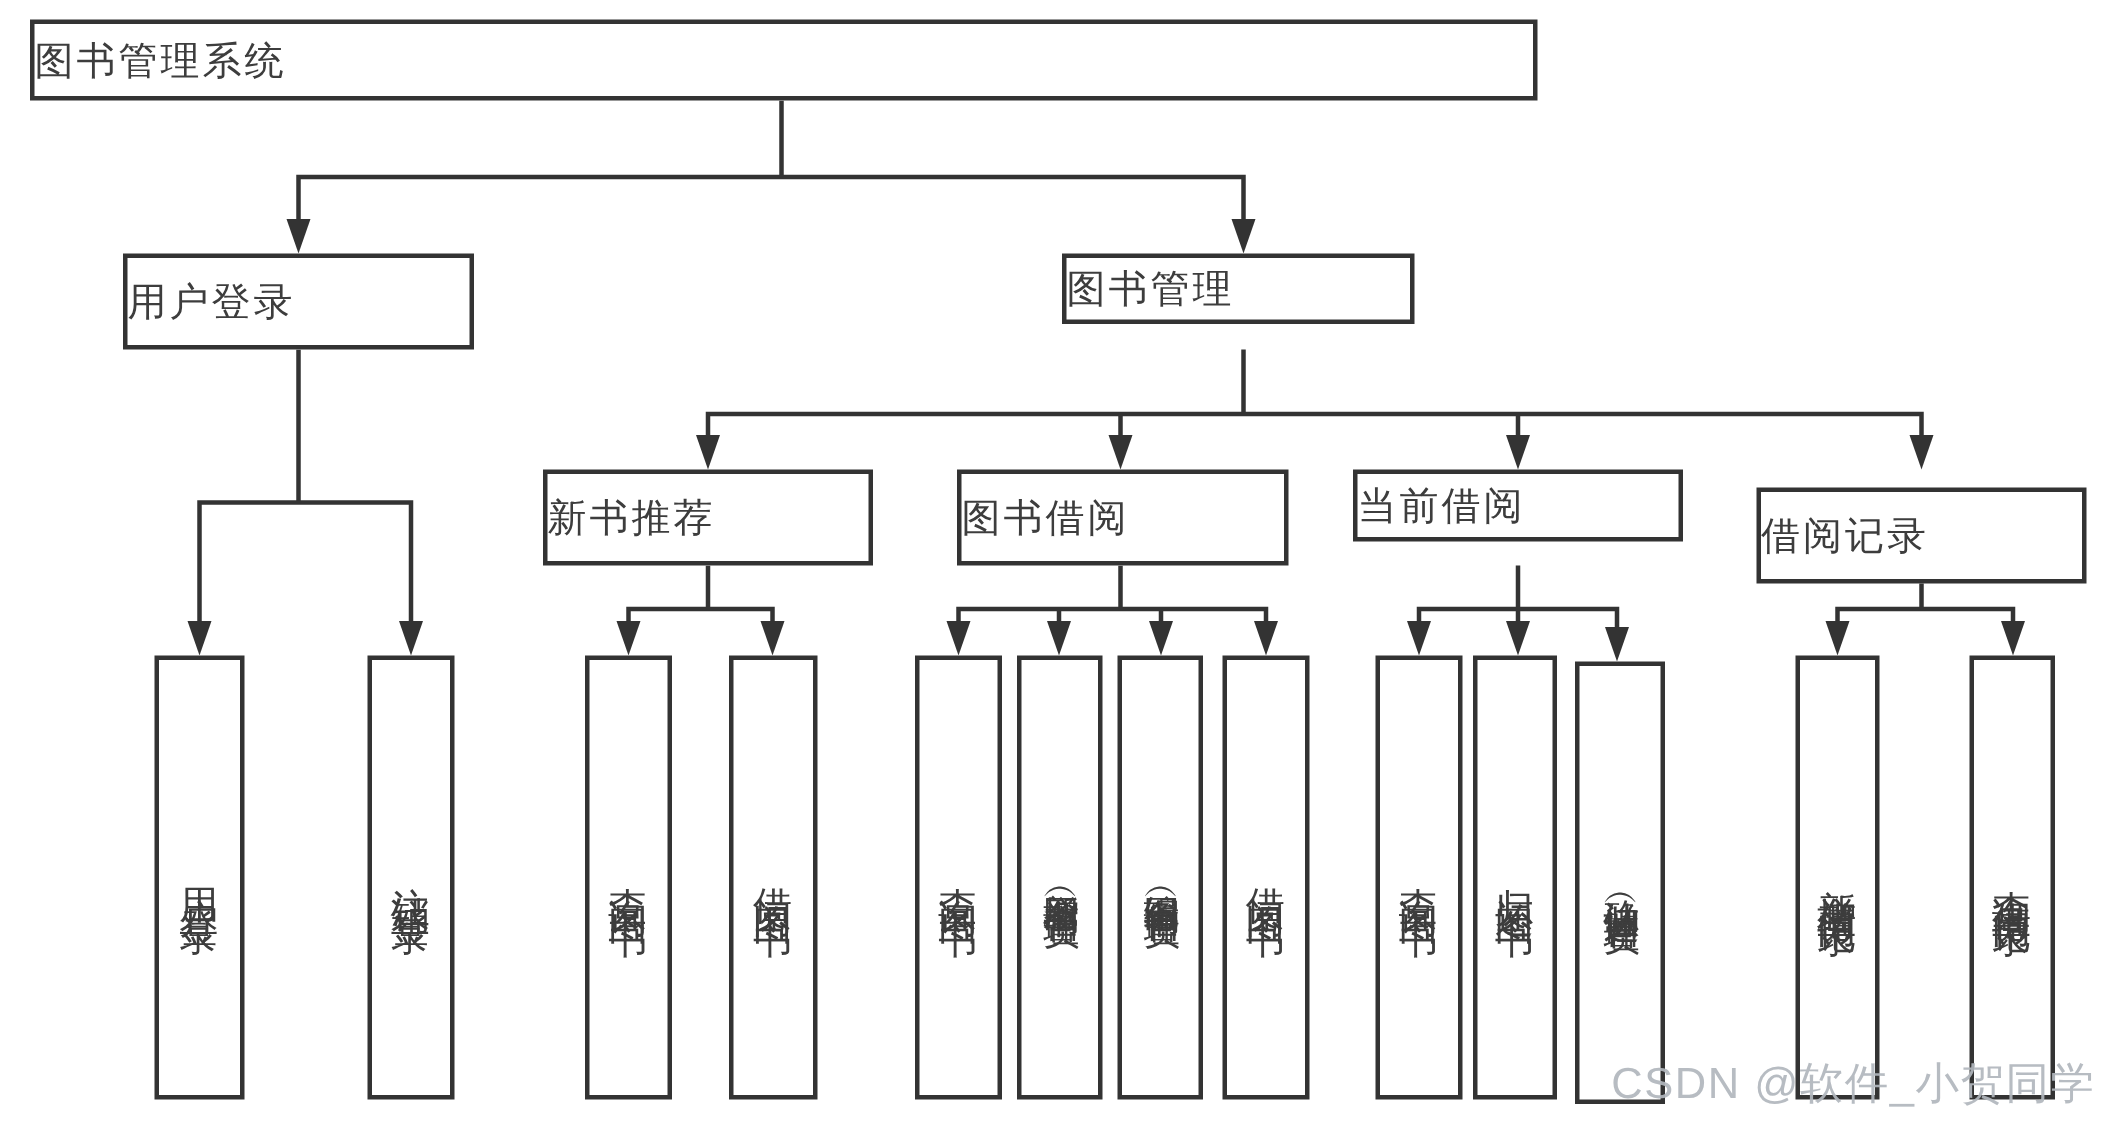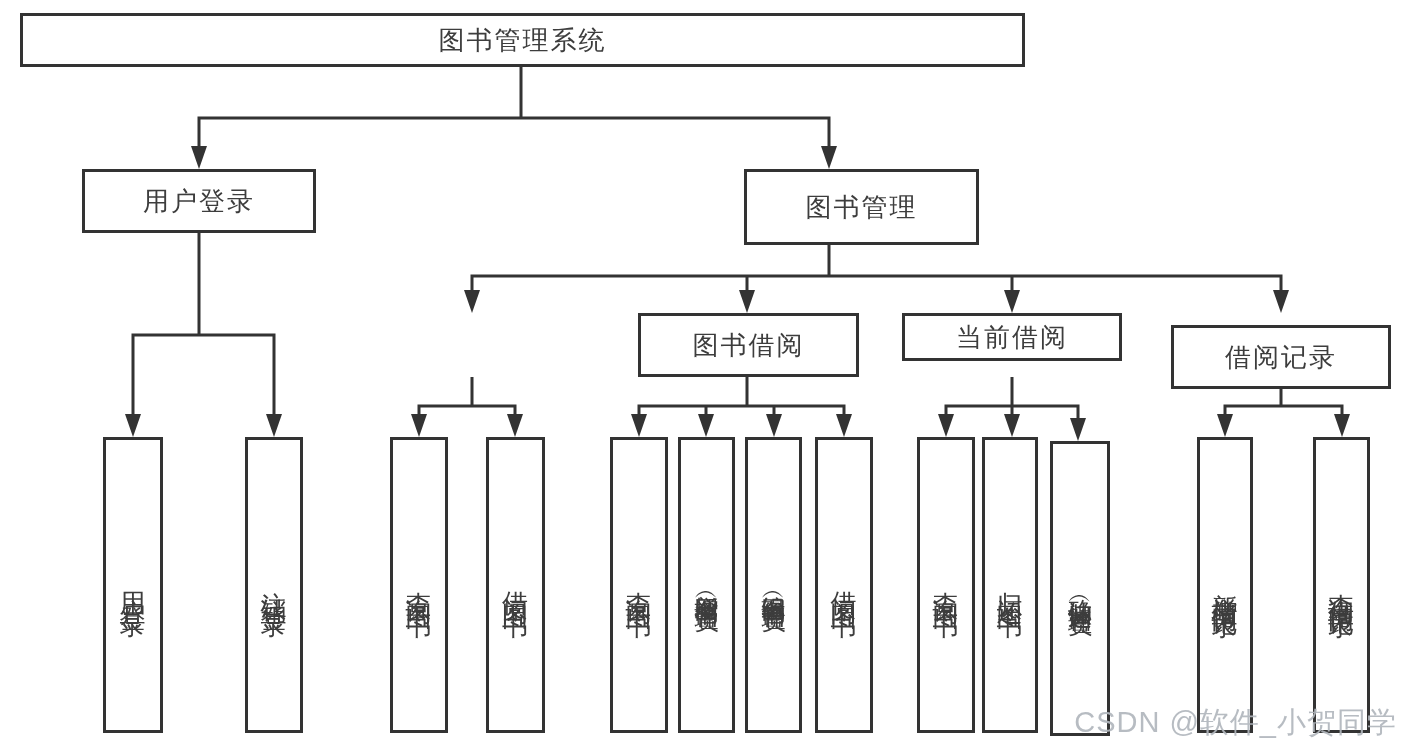--- a/index.html
+++ b/index.html
@@ -3,21 +3,21 @@
 <meta charset="utf-8">
 <style>
   html,body { margin:0; padding:0; background:#ffffff; }
   .canvas {
     position:relative; width:1405px; height:747px; background:#ffffff;
     font-family:"Liberation Sans", sans-serif; overflow:hidden;
   }
   svg.connectors { position:absolute; left:0; top:0; width:1405px; height:747px; }
   .box {
     position:absolute; background:#ffffff; border:3px solid #333333;
-    display:flex; align-items:center; justify-content:center;
+    display:flex; align-items:center; 
     color:#3d3d3d; box-sizing:border-box;
   }
   .box.h span { font-size:26px; letter-spacing:2px; white-space:nowrap; }
   .leaf { justify-content:center; }
   .leaf .vtext {
     writing-mode:vertical-rl; text-orientation:mixed;
     font-size:26px; letter-spacing:7px; line-height:1; white-space:nowrap;
   }
   .leaf.med .vtext  { letter-spacing:4px; }
   .leaf.long .vtext { font-size:24px; letter-spacing:2px; }
@@ -72,24 +72,27 @@
     </g>
   </svg>
 
   <div class="box h" style="left:20px;top:13px;width:1005px;height:54px">
     <span>图书管理系统</span>
   </div>
 
   <div class="box h" style="left:82px;top:169px;width:234px;height:64px">
     <span>用户登录</span>
   </div>
-  <div class="box h" style="left:744px;top:169px;width:235px;height:76px">
+  <div class="box h" style="left:708px;top:169px;width:235px;height:47px">
     <span>图书管理</span>
   </div>
 
+  <div class="box h" style="left:362px;top:313px;width:220px;height:64px">
+    <span>新书推荐</span>
+  </div>
   <div class="box h" style="left:638px;top:313px;width:221px;height:64px">
     <span>图书借阅</span>
   </div>
   <div class="box h" style="left:902px;top:313px;width:220px;height:48px">
     <span>当前借阅</span>
   </div>
   <div class="box h" style="left:1171px;top:325px;width:220px;height:64px">
     <span>借阅记录</span>
   </div>
 

